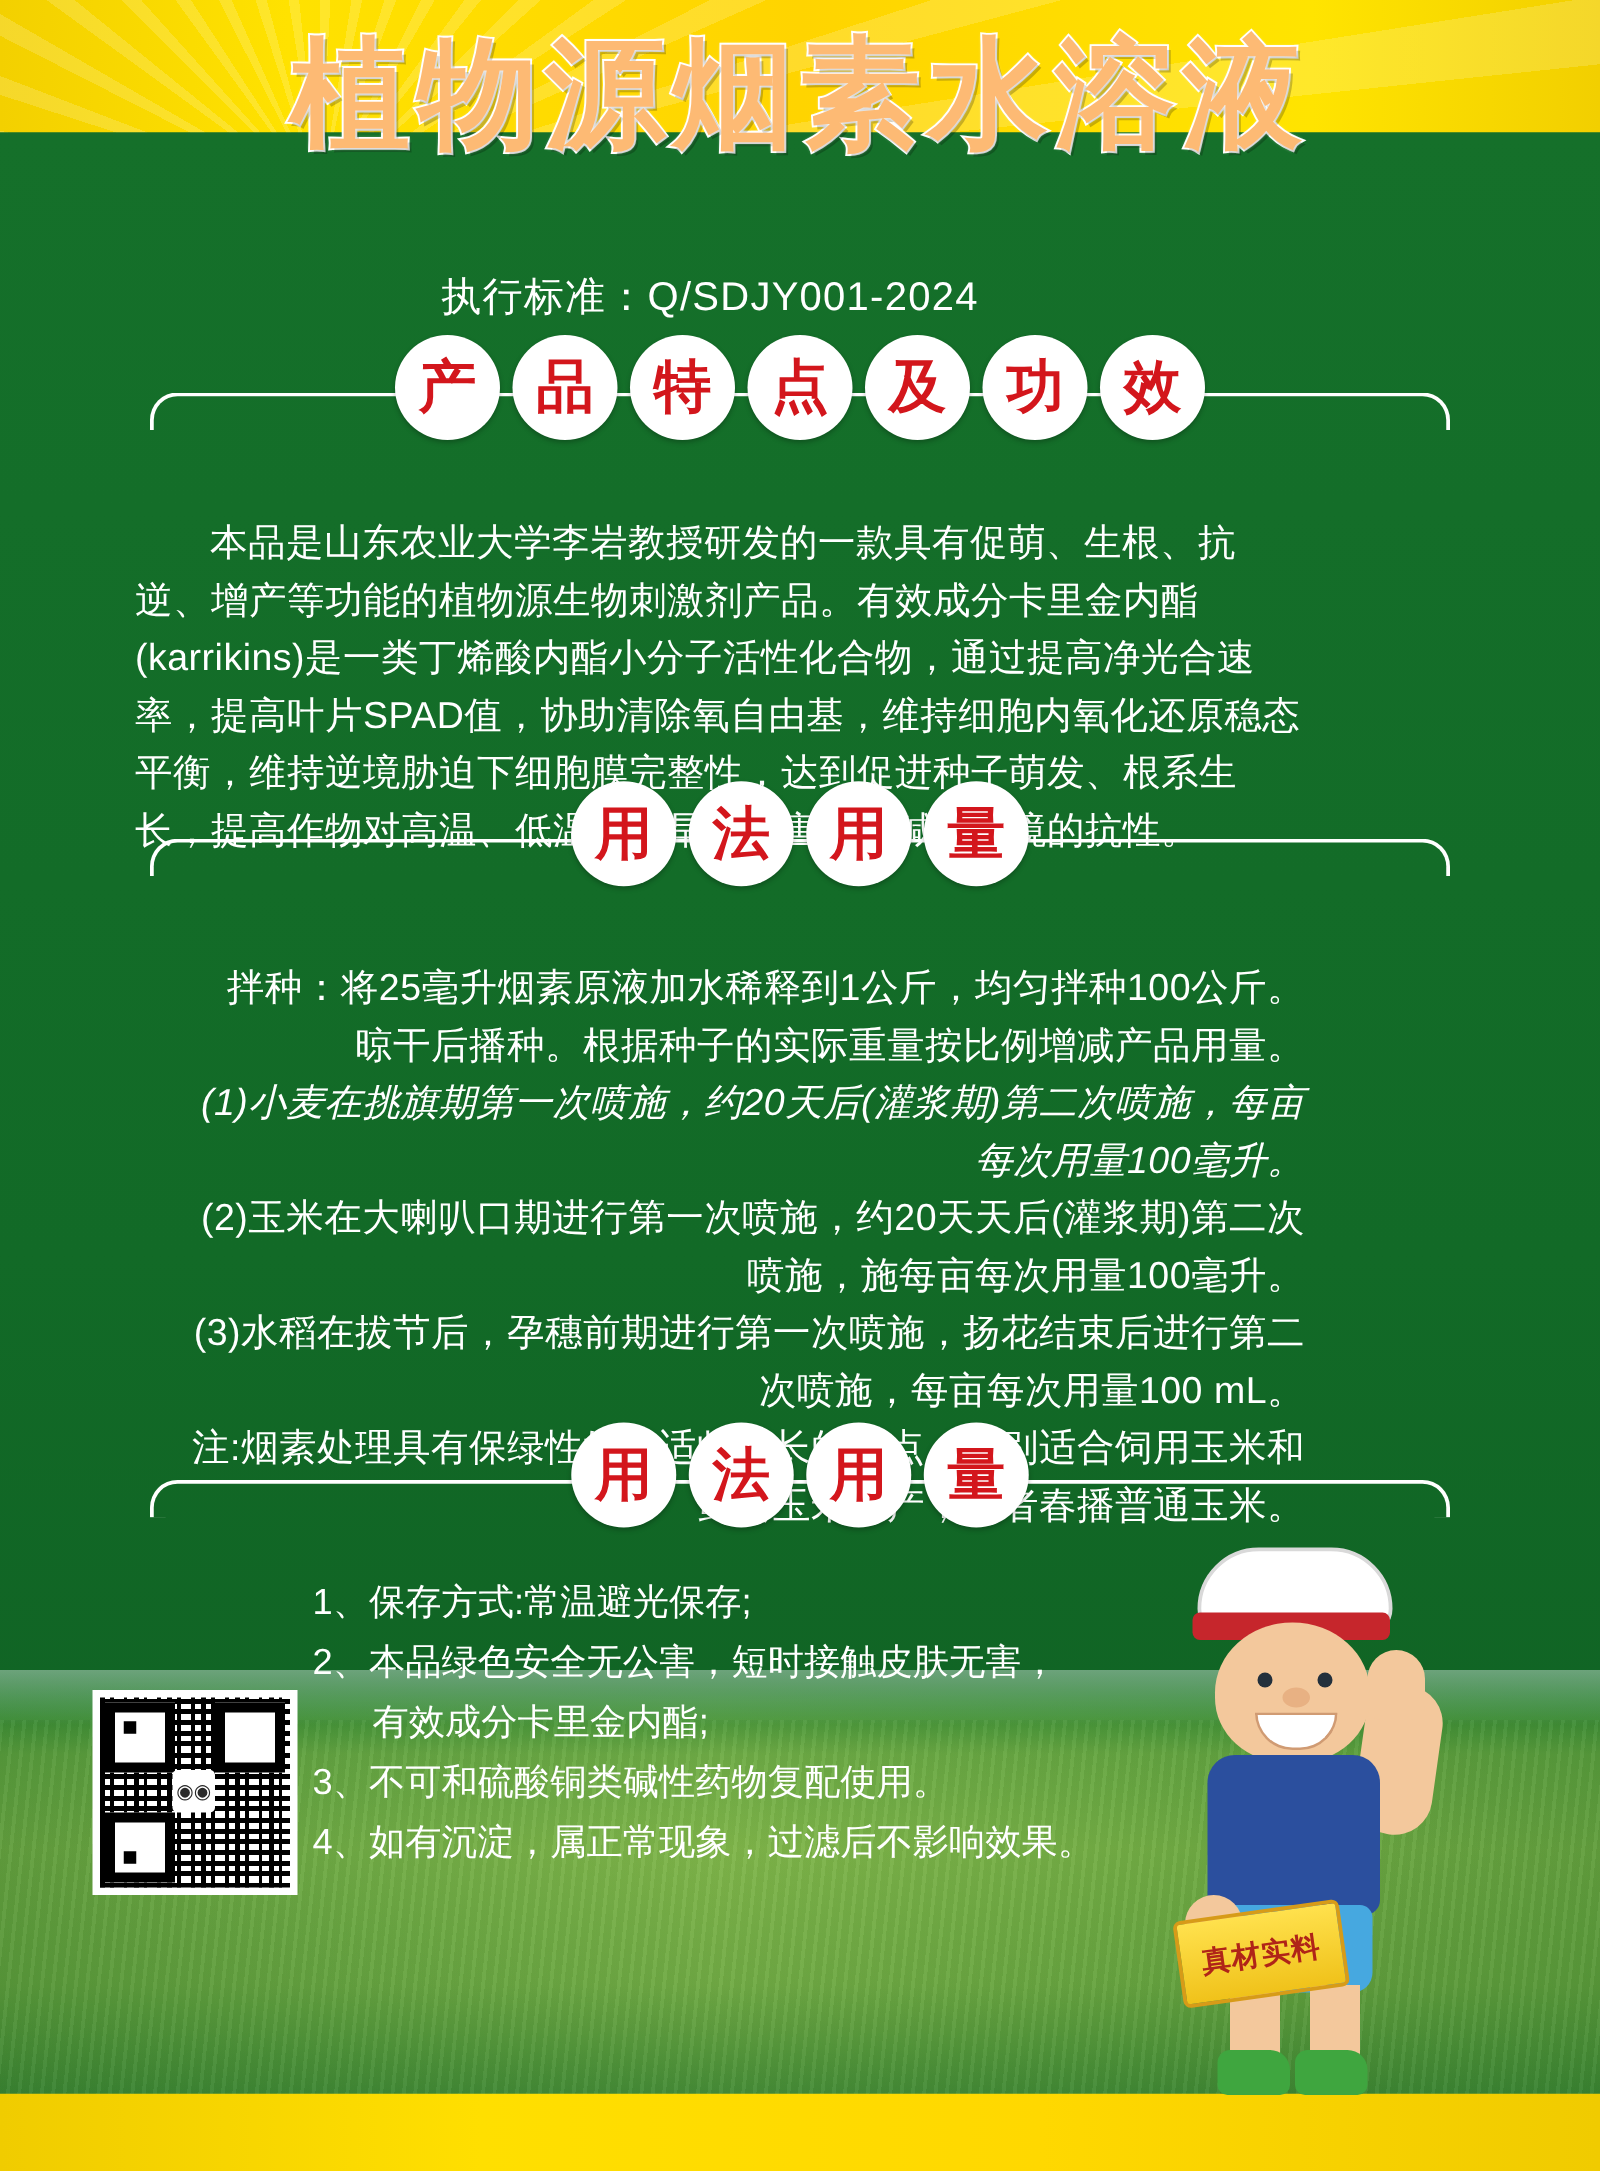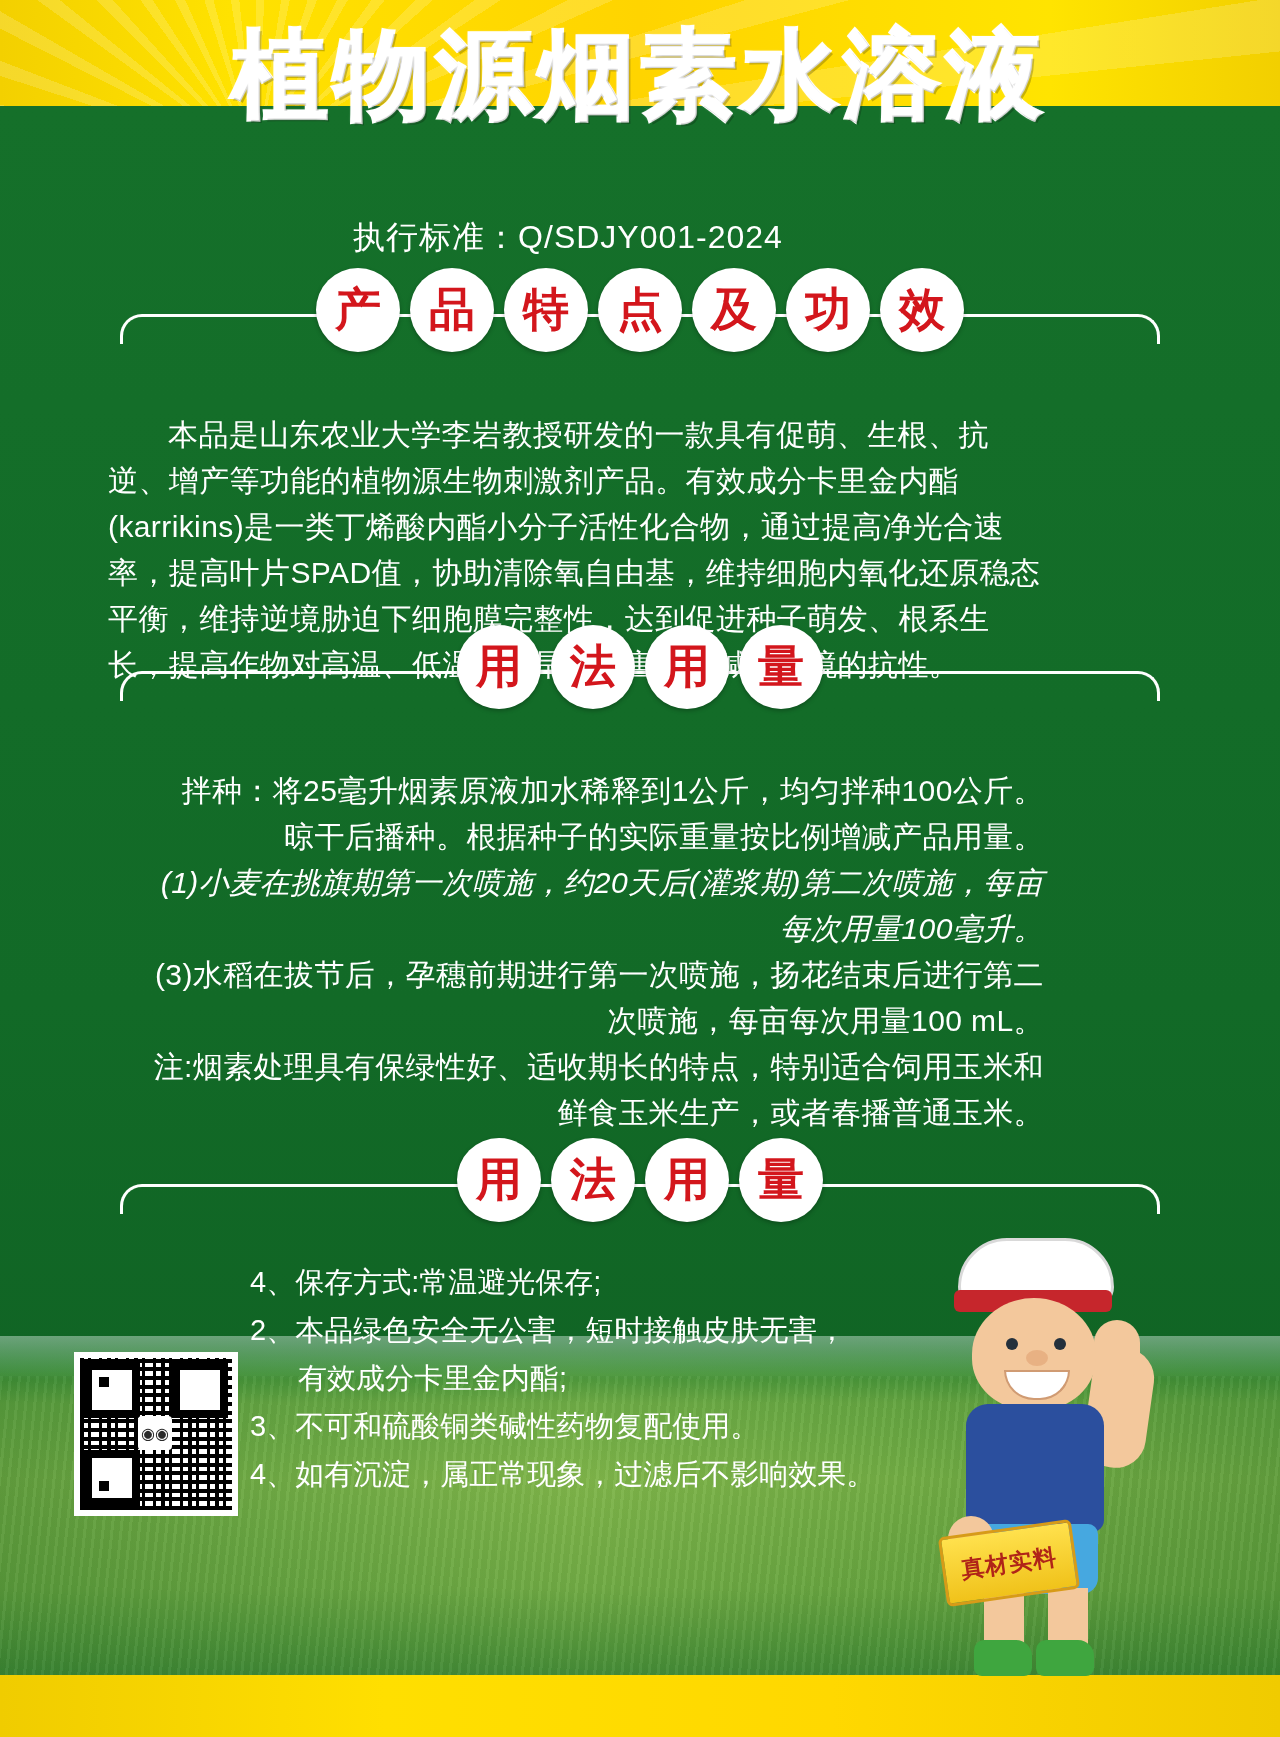--- a/index.html
+++ b/index.html
@@ -85,21 +85,21 @@
   
   .main-title {
     position: absolute;
     left: 0; top: 22px;
     width: 1280px;
     text-align: center;
     font-size: 96px;
     line-height: 1.12;
     font-weight: bold;
     letter-spacing: 6px;
-    color: #ffffff;
+    color: #fdba74;
     -webkit-text-stroke: 3px #ffffff;
     paint-order: stroke fill;
     text-shadow:
       0 0 3px #ffffff,
       3px 3px 0 rgba(0,0,0,.22);
     font-family: "DejaVu Sans", "Liberation Sans", sans-serif;
   }
 
   .standard-line {
     position: absolute;
@@ -342,36 +342,37 @@
       <div class="pill">用</div>
       <div class="pill">法</div>
       <div class="pill">用</div>
       <div class="pill">量</div>
     </div>
   </div>
 
   <div class="body-text" style="top:768px;text-align:right;">
     <p class="indent">拌种：将25毫升烟素原液加水稀释到1公斤，均匀拌种100公斤。晾干后播种。根据种子的实际重量按比例增减产品用量。</p>
     <p style="text-indent:36px;font-style:italic;">(1)小麦在挑旗期第一次喷施，约20天后(灌浆期)第二次喷施，每亩每次用量100毫升。</p>
+    <p style="text-indent:36px;">(2)玉米在大喇叭口期进行第一次喷施，约20天天后(灌浆期)第二次喷施，施每亩每次用量100毫升。</p>
     <p style="text-indent:36px;">(3)水稻在拔节后，孕穗前期进行第一次喷施，扬花结束后进行第二次喷施，每亩每次用量100 mL。</p>
     <p style="text-indent:36px;">注:烟素处理具有保绿性好、适收期长的特点，特别适合饲用玉米和鲜食玉米生产，或者春播普通玉米。</p>
   </div>
 
   <div class="section-header" style="top:1138px;">
     <div class="rule"></div>
     <div class="pills">
       <div class="pill">用</div>
       <div class="pill">法</div>
       <div class="pill">用</div>
       <div class="pill">量</div>
     </div>
   </div>
 
   <div class="notes">
-    <div>4、保存方式:常温避光保存;</div>
+    <div>1、保存方式:常温避光保存;</div>
     <div>2、本品绿色安全无公害，短时接触皮肤无害，</div>
     <div class="note-sub">有效成分卡里金内酯;</div>
     <div>3、不可和硫酸铜类碱性药物复配使用。</div>
     <div>4、如有沉淀，属正常现象，过滤后不影响效果。</div>
   </div>
 
   <div class="qr-wrap">
     <div class="qr">
       <span class="eye3"></span>
       <span class="eyedot" style="left:19px;top:19px;"></span>

